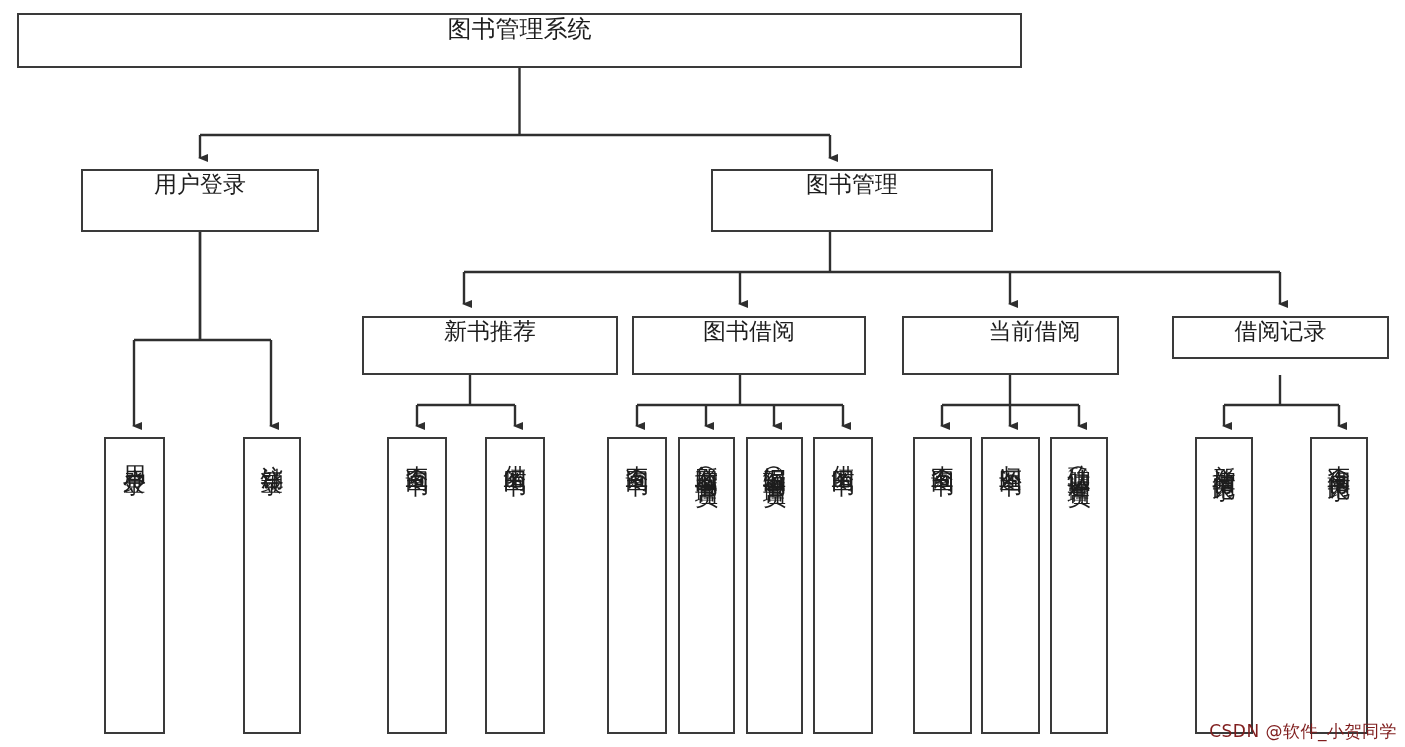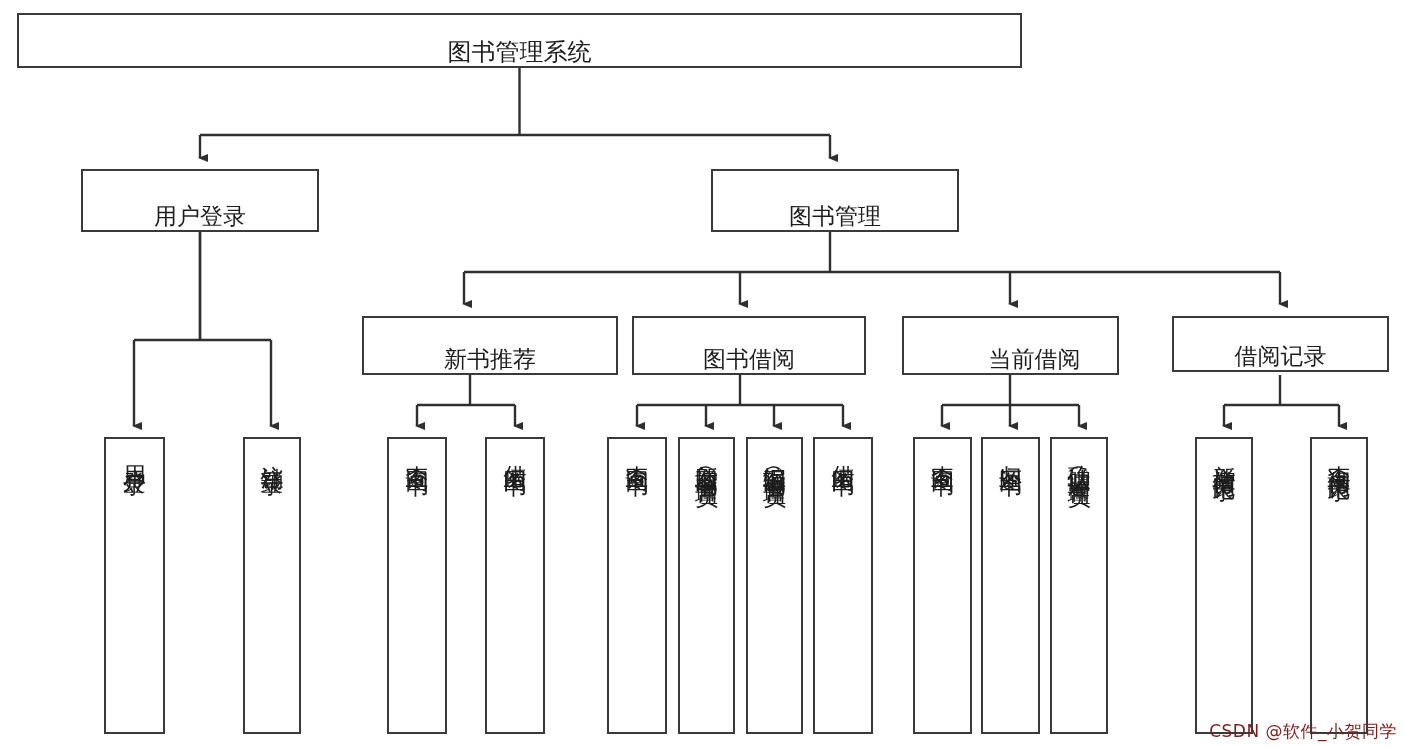--- a/index.html
+++ b/index.html
@@ -25,21 +25,21 @@
     width: 1405px;
     height: 747px;
     pointer-events: none;
   }
   .node {
     position: absolute;
     box-sizing: border-box;
     background: #ffffff;
     border: 2px solid #3a3a3a;
     display: flex;
-    align-items: flex-end;
+    align-items: flex-start;
     justify-content: center;
     color: #1d1d1d;
   }
   .node .label {
     text-align: center;
     line-height: 1.18;
     white-space: nowrap;
   }
   
   .node.horiz .label {
@@ -130,34 +130,34 @@
     </g>
   </svg>
 
   <div class="node horiz root" id="n-root" style="left: 17px; top: 13px; width: 1005px; height: 55px;">
     <span class="label">图书管理系统</span>
   </div>
 
   <div class="node horiz" id="n-l2-0" style="left: 81px; top: 169px; width: 238px; height: 63px;">
     <span class="label">用户登录</span>
   </div>
-  <div class="node horiz" id="n-l2-1" style="left: 711px; top: 169px; width: 248px; height: 63px;">
+  <div class="node horiz" id="n-l2-1" style="left: 711px; top: 169px; width: 282px; height: 63px;">
     <span class="label">图书管理</span>
   </div>
 
   <div class="node horiz" id="n-l3-0" style="left: 362px; top: 316px; width: 256px; height: 59px;">
     <span class="label">新书推荐</span>
   </div>
   <div class="node horiz" id="n-l3-1" style="left: 632px; top: 316px; width: 234px; height: 59px;">
     <span class="label">图书借阅</span>
   </div>
   <div class="node horiz" id="n-l3-2" style="left: 902px; top: 316px; width: 217px; height: 59px; padding-left: 48px;">
     <span class="label">当前借阅</span>
   </div>
-  <div class="node horiz" id="n-l3-3" style="left: 1172px; top: 316px; width: 217px; height: 56px;">
+  <div class="node horiz" id="n-l3-3" style="left: 1172px; top: 316px; width: 217px; height: 43px;">
     <span class="label">借阅记录</span>
   </div>
 
   <div class="node vert" id="n-leaf-0" style="left: 104px; top: 437px; width: 61px; height: 297px;">
     <span class="label">用户登录</span>
   </div>
   <div class="node vert" id="n-leaf-1" style="left: 243px; top: 437px; width: 58px; height: 297px;">
     <span class="label">注销登录</span>
   </div>
   <div class="node vert" id="n-leaf-2" style="left: 387px; top: 437px; width: 60px; height: 297px;">

